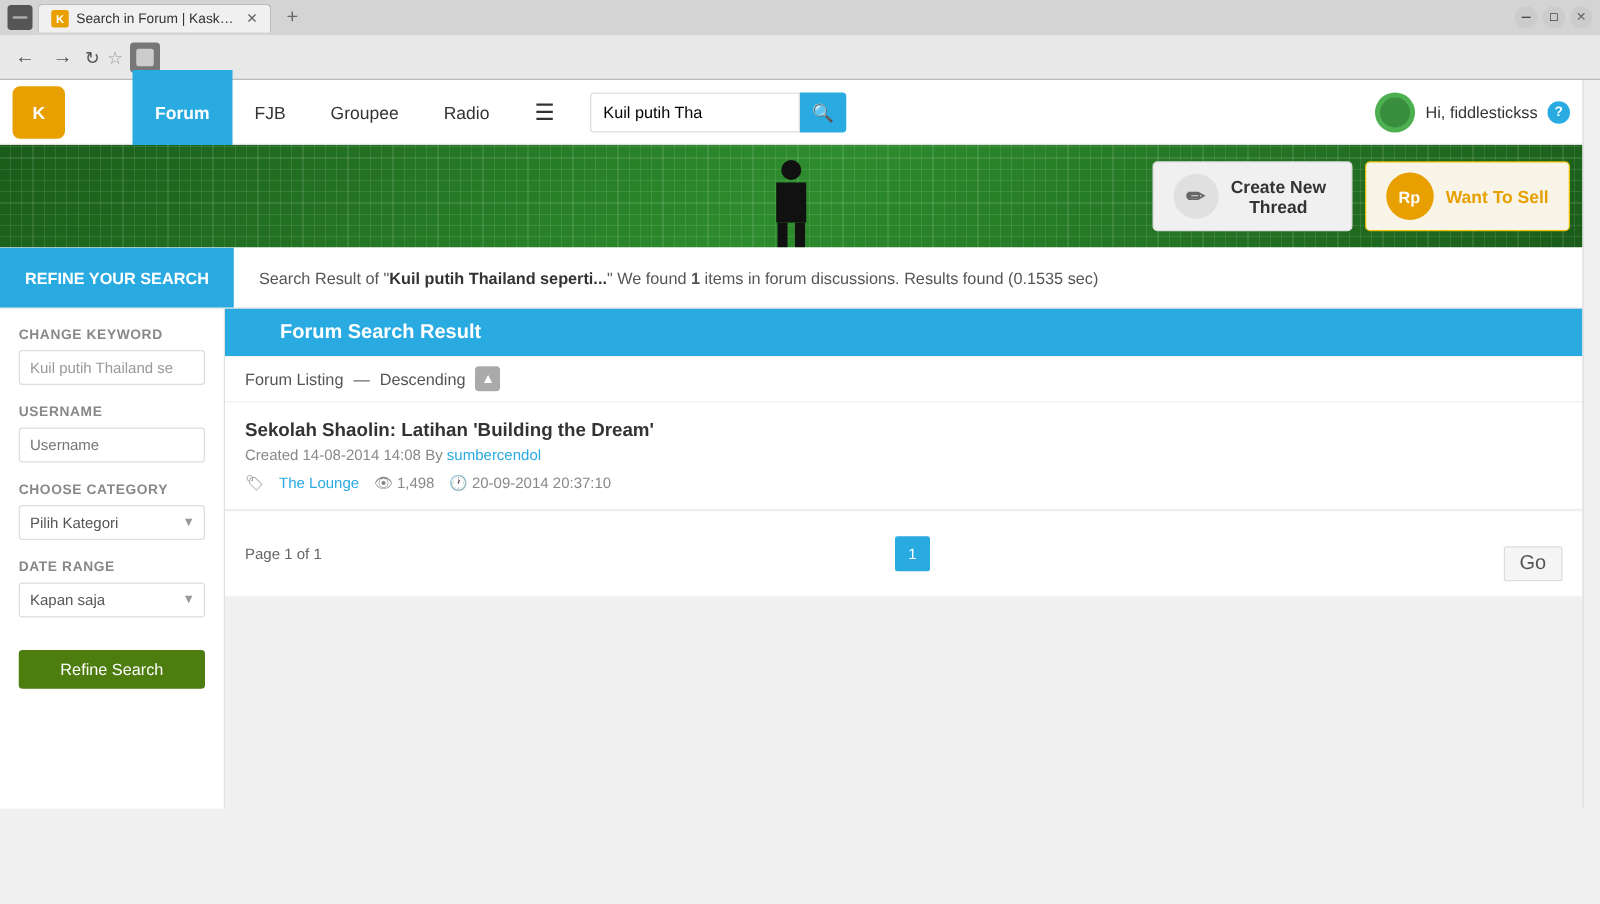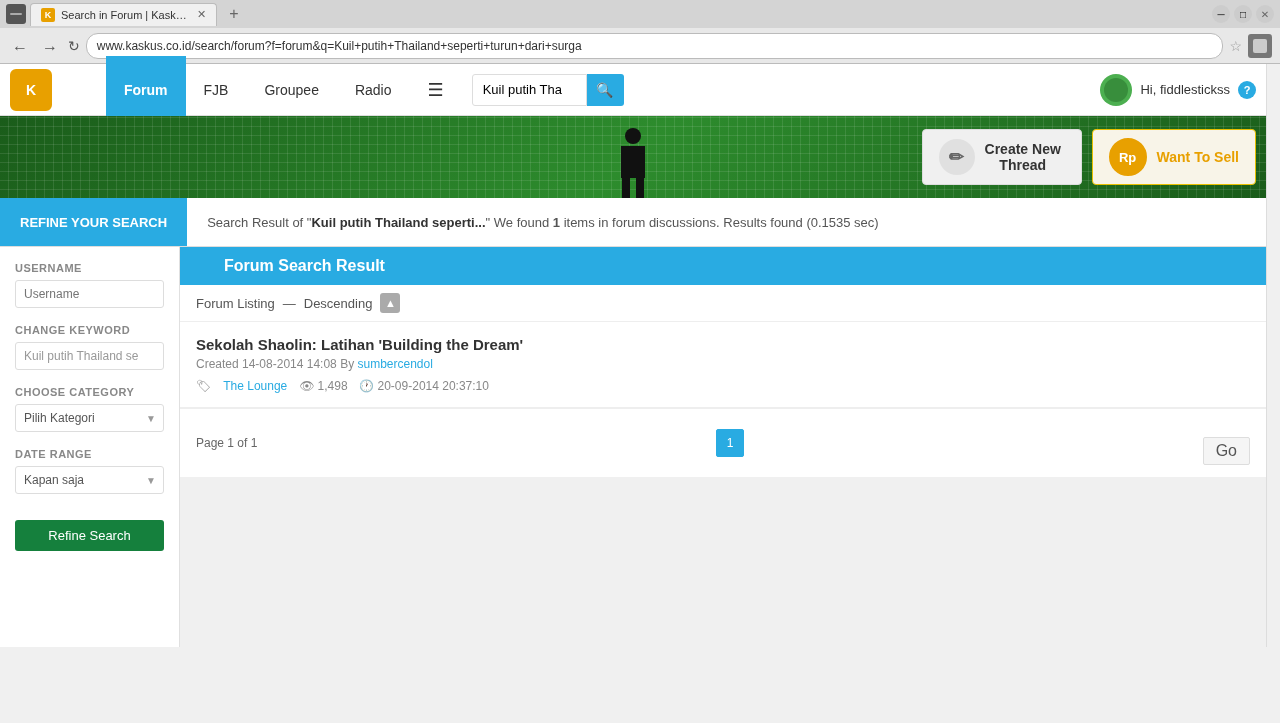--- a/index.html
+++ b/index.html
@@ -29,21 +29,21 @@
     .extension-btn { width: 24px; height: 24px; background: #777; border-radius: 3px; display: flex; align-items: center; justify-content: center; }
 
     
     .kaskus-nav { background: white; display: flex; align-items: center; padding: 0 10px; height: 52px; border-bottom: 1px solid #ddd; }
     .kaskus-logo { width: 42px; height: 42px; background: #e8a000; border: 2px solid #e8a000; border-radius: 6px; display: flex; align-items: center; justify-content: center; margin-right: 6px; }
     .kaskus-logo svg { width: 26px; height: 26px; }
     .nav-items { display: flex; align-items: center; height: 68px; padding-left: 48px; }
     .nav-item { display: flex; align-items: center; padding: 0 18px; font-size: 14px; color: #333; cursor: pointer; height: 100%; }
     .nav-item.active { background: #29abe2; color: white; font-weight: bold; }
     .nav-search { display: flex; align-items: center; margin-left: 10px; }
-    .nav-search-input { border: 1px solid #ddd; padding: 5px 10px; border-radius: 3px 0 0 3px; font-size: 13px; width: 115px; height: 32px; outline: none; }
+    .nav-search-input { border: 1px solid #ddd; padding: 5px 10px; border-radius: 3px 0 0 3px; font-size: 13px; width: 168px; height: 32px; outline: none; }
     .nav-search-btn { background: #29abe2; border: none; padding: 5px 10px; border-radius: 0 3px 3px 0; cursor: pointer; height: 32px; color: white; font-size: 14px; }
     .nav-spacer { flex: 1; }
     .nav-user { display: flex; align-items: center; gap: 8px; font-size: 13px; color: #333; }
     .user-avatar { width: 32px; height: 32px; background: #4CAF50; border-radius: 50%; display: flex; align-items: center; justify-content: center; }
     .user-avatar-inner { width: 24px; height: 24px; background: #388E3C; border-radius: 50%; }
     .help-btn { width: 18px; height: 18px; background: #29abe2; border-radius: 50%; display: flex; align-items: center; justify-content: center; color: white; font-size: 11px; font-weight: bold; cursor: pointer; }
 
     
     .banner-area { position: relative; background: white; }
     .banner-img { width: 665px; height: 82px; background: linear-gradient(135deg, #1a5c1a 0%, #2d8c2d 50%, #1a5c1a 100%); display: flex; align-items: flex-end; justify-content: center; overflow: hidden; position: relative; }
@@ -64,21 +64,21 @@
 
     
     .main-content { display: flex; gap: 0; }
     .sidebar { width: 180px; background: white; padding: 15px; border-right: 1px solid #e0e0e0; min-height: 400px; }
     .sidebar-section { margin-bottom: 16px; }
     .sidebar-label { font-size: 11px; font-weight: bold; color: #888; margin-bottom: 6px; text-transform: uppercase; letter-spacing: 0.5px; }
     .sidebar-input { width: 100%; border: 1px solid #ddd; padding: 6px 8px; font-size: 12px; border-radius: 3px; color: #999; background: white; }
     .sidebar-select { width: 100%; border: 1px solid #ddd; padding: 6px 8px; font-size: 12px; border-radius: 3px; background: white; color: #555; appearance: none; cursor: pointer; }
     .select-wrapper { position: relative; }
     .select-wrapper::after { content: '▼'; position: absolute; right: 8px; top: 50%; transform: translateY(-50%); font-size: 10px; color: #999; pointer-events: none; }
-    .refine-search-btn { width: 100%; background: #15803d; color: white; border: none; padding: 8px; border-radius: 3px; font-size: 13px; cursor: pointer; margin-top: 10px; }
+    .refine-search-btn { width: 100%; background: #4d7c0f; color: white; border: none; padding: 8px; border-radius: 3px; font-size: 13px; cursor: pointer; margin-top: 10px; }
 
     
     .forum-results { flex: 1; padding: 0; }
     .forum-results-header { background: #29abe2; color: white; padding: 10px 16px; display: flex; align-items: center; justify-content: space-between; }
     .forum-results-title { font-size: 16px; font-weight: bold; margin-left: 28px; }
     .sort-area { display: flex; align-items: center; gap: 8px; font-size: 13px; }
     .sort-label { color: rgba(255,255,255,0.9); }
     .sort-select { background: white; border: 1px solid #ddd; padding: 4px 24px 4px 8px; border-radius: 3px; font-size: 12px; color: #333; cursor: pointer; appearance: none; min-width: 120px; }
     .sort-select-wrapper { position: relative; display: inline-block; }
     .sort-select-wrapper::after { content: '▼'; position: absolute; right: 6px; top: 50%; transform: translateY(-50%); font-size: 10px; color: #999; pointer-events: none; }
@@ -133,23 +133,20 @@
       <button class="browser-btn btn-min">─</button>
       <button class="browser-btn btn-max">□</button>
       <button class="browser-btn btn-close">✕</button>
     </div>
   </div>
 
   <div class="browser-toolbar">
     <button class="nav-btn">←</button>
     <button class="nav-btn">→</button>
     <button class="refresh-btn">↻</button>
-    <div class="address-bar">
-      <span>www.kaskus.co.id/search/forum?f=forum&amp;q=Kuil+putih+Thailand+seperti+turun+dari+surga</span>
-    </div>
     <button class="star-btn">☆</button>
     <div class="extension-btn">
       <div style="width:14px;height:14px;background:#ccc;border-radius:2px;"></div>
     </div>
   </div>
 </div>
 
 <div class="page-wrapper">
   <div class="page-main">
 
@@ -224,26 +221,26 @@
       <button class="refine-btn">REFINE YOUR SEARCH</button>
       <div class="search-result-text">
         <span>Search Result of "</span><em>Kuil putih Thailand seperti...</em><span>" We found </span><strong>1</strong><span> items in forum discussions. Results found (0.1535 sec)</span>
       </div>
     </div>
 
     <div class="main-content">
 
       <div class="sidebar">
         <div class="sidebar-section">
+          <div class="sidebar-label">CHANGE KEYWORD</div>
+          <input class="sidebar-input" type="text" value="Kuil putih Thailand se" style="">
+        </div>
+        <div class="sidebar-section">
           <div class="sidebar-label">USERNAME</div>
           <input class="sidebar-input" type="text" placeholder="Username" style="">
-        </div>
-        <div class="sidebar-section">
-          <div class="sidebar-label">CHANGE KEYWORD</div>
-          <input class="sidebar-input" type="text" value="Kuil putih Thailand se" style="">
         </div>
         <div class="sidebar-section">
           <div class="sidebar-label">CHOOSE CATEGORY</div>
           <div class="select-wrapper">
             <select class="sidebar-select">
               <option>Pilih Kategori</option>
             </select>
           </div>
         </div>
         <div class="sidebar-section">

